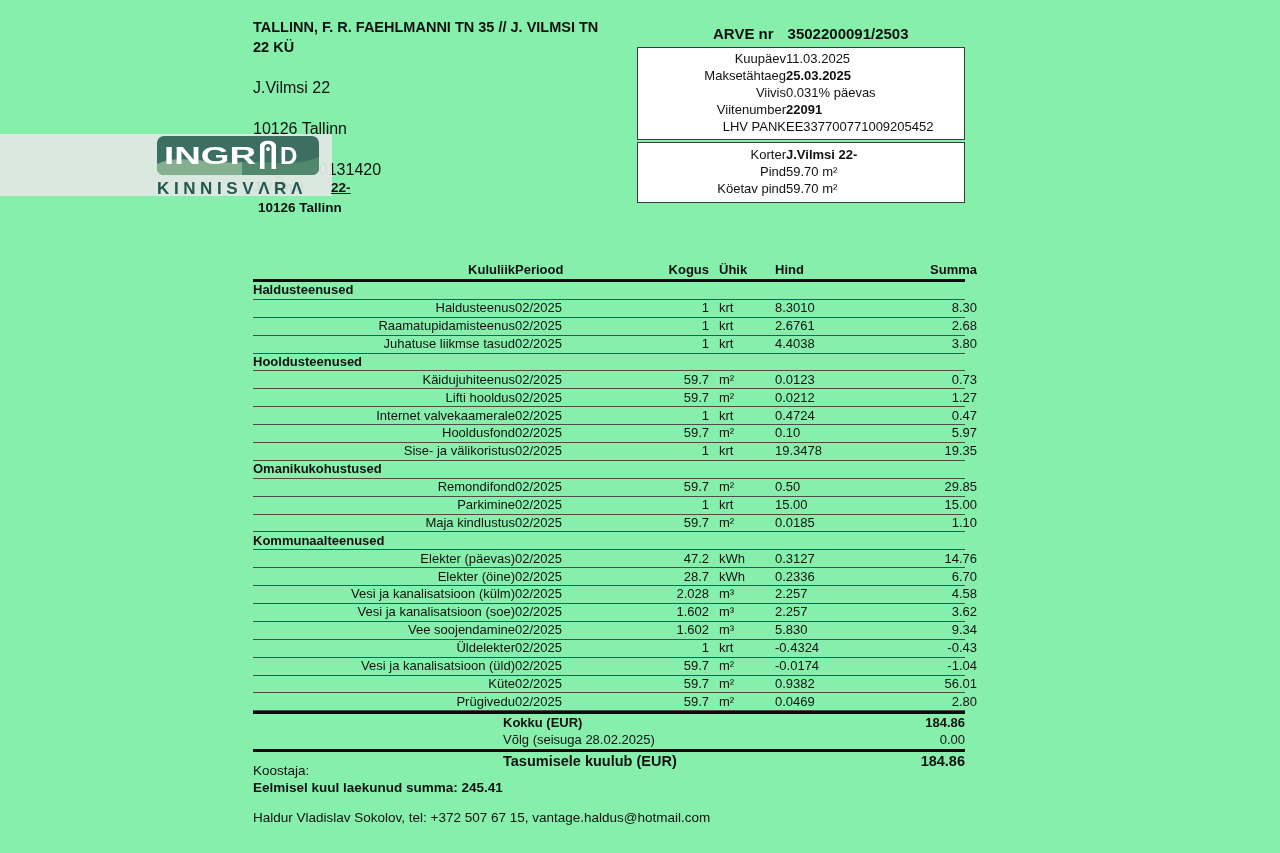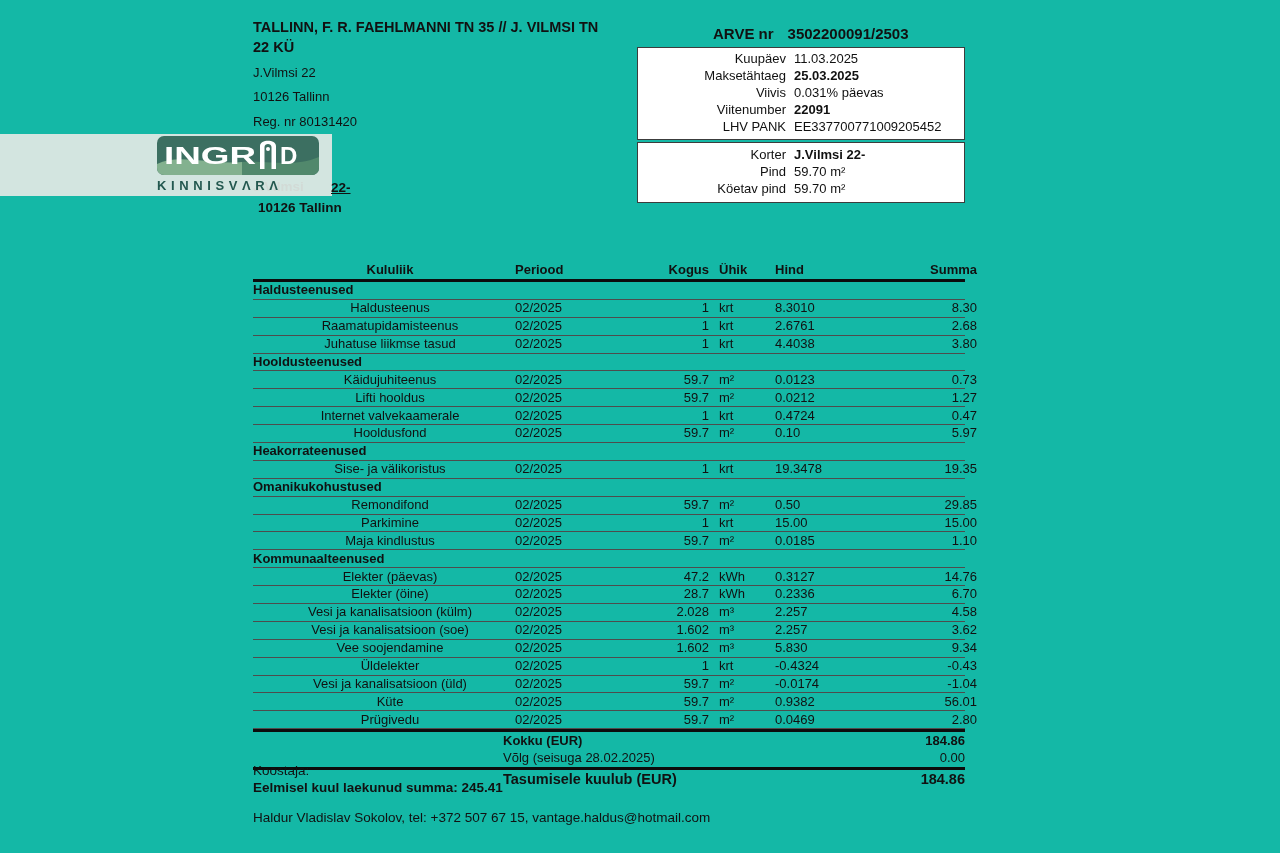--- a/index.html
+++ b/index.html
@@ -1,53 +1,53 @@
 <!DOCTYPE html>
 <html><head>
 <meta charset="utf-8">
 <style>
   html,body{margin:0;padding:0;background:#ffffff;}
-  .page{position:relative;width:1280px;height:853px;background:#14b8a6;overflow:hidden;
+  .page{position:relative;width:1280px;height:853px;background:#86efac;overflow:hidden;
         font-family:"Liberation Sans",sans-serif;color:#111;font-size:13px;line-height:1.25;}
   .abs{position:absolute;}
   .b{font-weight:bold;}
 
   
   .issuer{left:253px;top:17px;width:420px;}
   .issuer .title{font-size:14.5px;font-weight:bold;line-height:1.38;}
-  .issuer .line{font-size:13px;margin-top:8px;}
+  .issuer .line{font-size:16px;margin-top:21px;}
 
   
   .arve{left:713px;top:25px;font-size:15px;font-weight:bold;white-space:nowrap;}
   .arve .num{margin-left:14px;}
 
   
   .ibox{border:1.6px solid #3c3c3c;background:#fff;}
   .box1{left:637px;top:47px;width:326px;height:88px;padding-top:3px;}
   .box2{left:637px;top:142px;width:326px;height:55px;padding-top:4px;}
   .irow{display:flex;height:17px;align-items:center;font-size:13px;}
   .irow .lab{width:148px;text-align:right;flex:0 0 148px;}
-  .irow .val{margin-left:8px;white-space:nowrap;}
+  .irow .val{margin-left:0;white-space:nowrap;}
 
   
   .band{left:0;top:134px;width:332px;height:62px;background:rgba(223,232,227,0.94);z-index:2;}
   .ghost{left:253px;top:179px;font-weight:bold;font-size:13.5px;z-index:1;color:#000;}
   .logo{left:157px;top:136px;z-index:3;}
-  .logosub{left:157px;top:178px;width:166px;z-index:3;font-size:13px;font-weight:bold;
+  .logosub{left:157px;top:178px;width:166px;z-index:3;font-size:17px;font-weight:bold;
            letter-spacing:4.6px;color:#23584f;white-space:nowrap;}
   .recip1{left:331px;top:180px;font-weight:bold;font-size:13.5px;z-index:4;text-decoration:underline;}
   .recip2{left:258px;top:200px;font-weight:bold;font-size:13.5px;z-index:4;}
 
   
   .tbl{left:253px;top:259px;width:712px;}
   .thead{display:flex;height:19px;align-items:flex-end;border-bottom:3px solid #0c0c0c;
          font-weight:bold;font-size:13px;padding-bottom:1px;}
   .trow{display:flex;height:16.9px;align-items:center;border-bottom:1px solid #4d4d4d;font-size:13px;}
   .trow.section{font-weight:bold;}
-  .c-name{flex:0 0 250px;text-align:center;white-space:nowrap;padding-left:12px;}
+  .c-name{flex:0 0 250px;text-align:right;white-space:nowrap;padding-left:12px;}
   .c-per{flex:0 0 110px;text-align:left;}
   .c-qty{flex:0 0 84px;text-align:right;}
   .c-unit{flex:0 0 56px;text-align:left;padding-left:10px;}
   .c-hind{flex:0 0 95px;}
   .c-sum{flex:0 0 107px;text-align:right;}
   .c-wide{flex:1 1 auto;text-align:left;}
   .thick{height:0;border-bottom:3px solid #0c0c0c;}
   .totrow{display:flex;height:17.2px;align-items:center;font-size:13px;}
   .totrow .t-lab{flex:0 0 354px;margin-left:250px;text-align:left;}
   .totrow .t-val{flex:1 1 auto;text-align:right;}
@@ -205,23 +205,20 @@
           <div class="c-sum">0.47</div>
         </div>
         <div class="trow">
           <div class="c-name">Hooldusfond</div>
           <div class="c-per">02/2025</div>
           <div class="c-qty">59.7</div>
           <div class="c-unit">m²</div>
           <div class="c-hind">0.10</div>
           <div class="c-sum">5.97</div>
         </div>
-        <div class="trow section">
-          <div class="c-wide">Heakorrateenused</div>
-        </div>
         <div class="trow">
           <div class="c-name">Sise- ja välikoristus</div>
           <div class="c-per">02/2025</div>
           <div class="c-qty">1</div>
           <div class="c-unit">krt</div>
           <div class="c-hind">19.3478</div>
           <div class="c-sum">19.35</div>
         </div>
         <div class="trow section">
           <div class="c-wide">Omanikukohustused</div>

